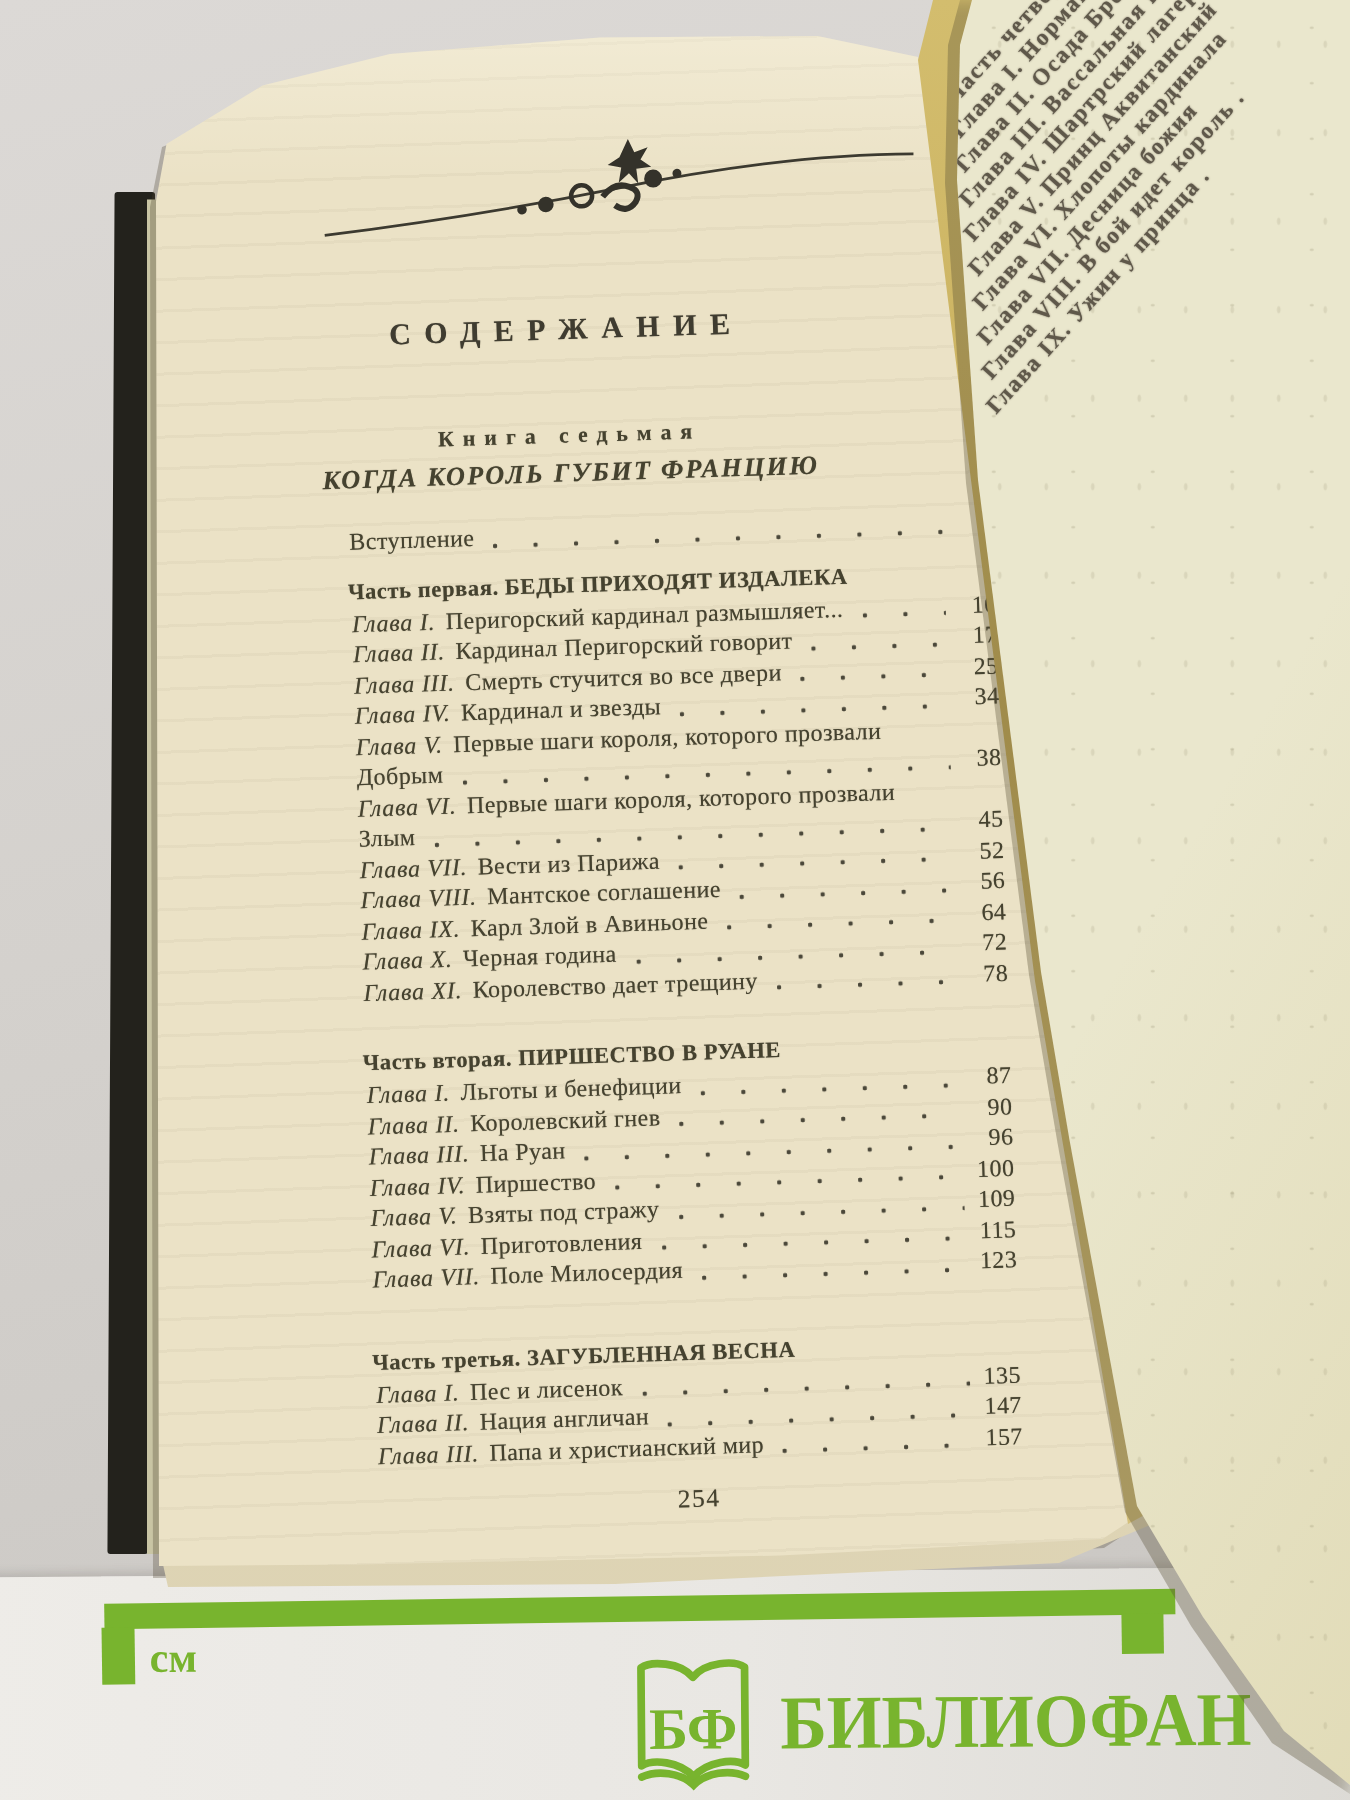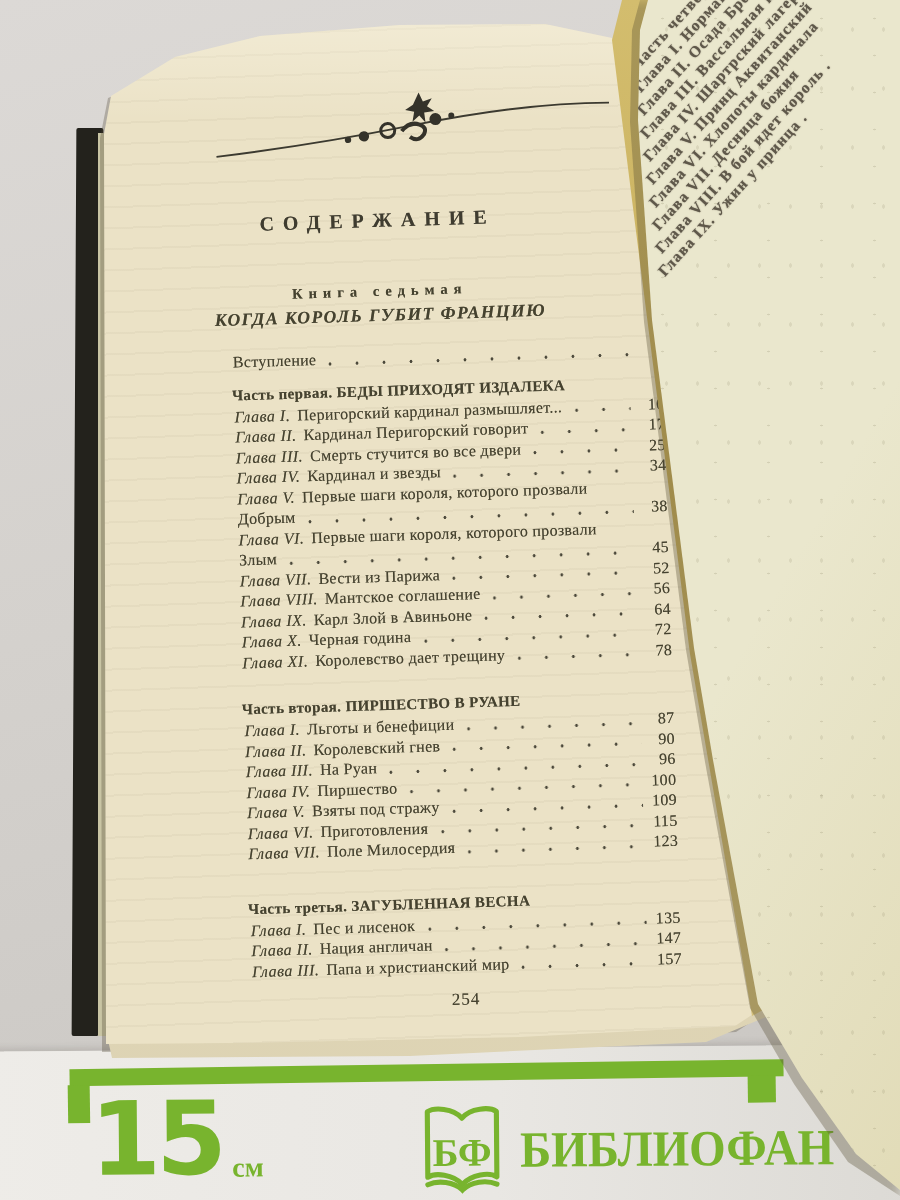--- a/index.html
+++ b/index.html
@@ -89,21 +89,20 @@
        text-shadow:0 0 1.2px rgba(95,88,74,.9);}
 </style>
 </head>
 <body>
 
 <div class="scene">
 
   <div class="card">
     <div class="green-bar"></div>
     <div class="size">
-      <span class="n">15</span>
       <span class="u">см</span>
     </div>
     <div class="logo">
       <svg width="84" height="96" viewBox="0 0 90 100">
         <path d="M45 16 C36 5 15 4 8 9 L8 79 C16 74 35 76 45 87 C55 76 74 74 82 79 L82 9 C75 4 54 5 45 16 Z" fill="none" stroke="#78b42e" stroke-width="5.5" stroke-linejoin="round"></path>
         <path d="M8 87 C19 82 36 84 45 93 C54 84 71 82 82 87" fill="none" stroke="#78b42e" stroke-width="5.5" stroke-linecap="round"></path>
         <text x="45" y="67" text-anchor="middle" font-family="Liberation Serif, serif" font-weight="bold" font-size="42" fill="#78b42e">БФ</text>
       </svg>
       <span class="brand-name">БИБЛИОФАН</span>
     </div>

